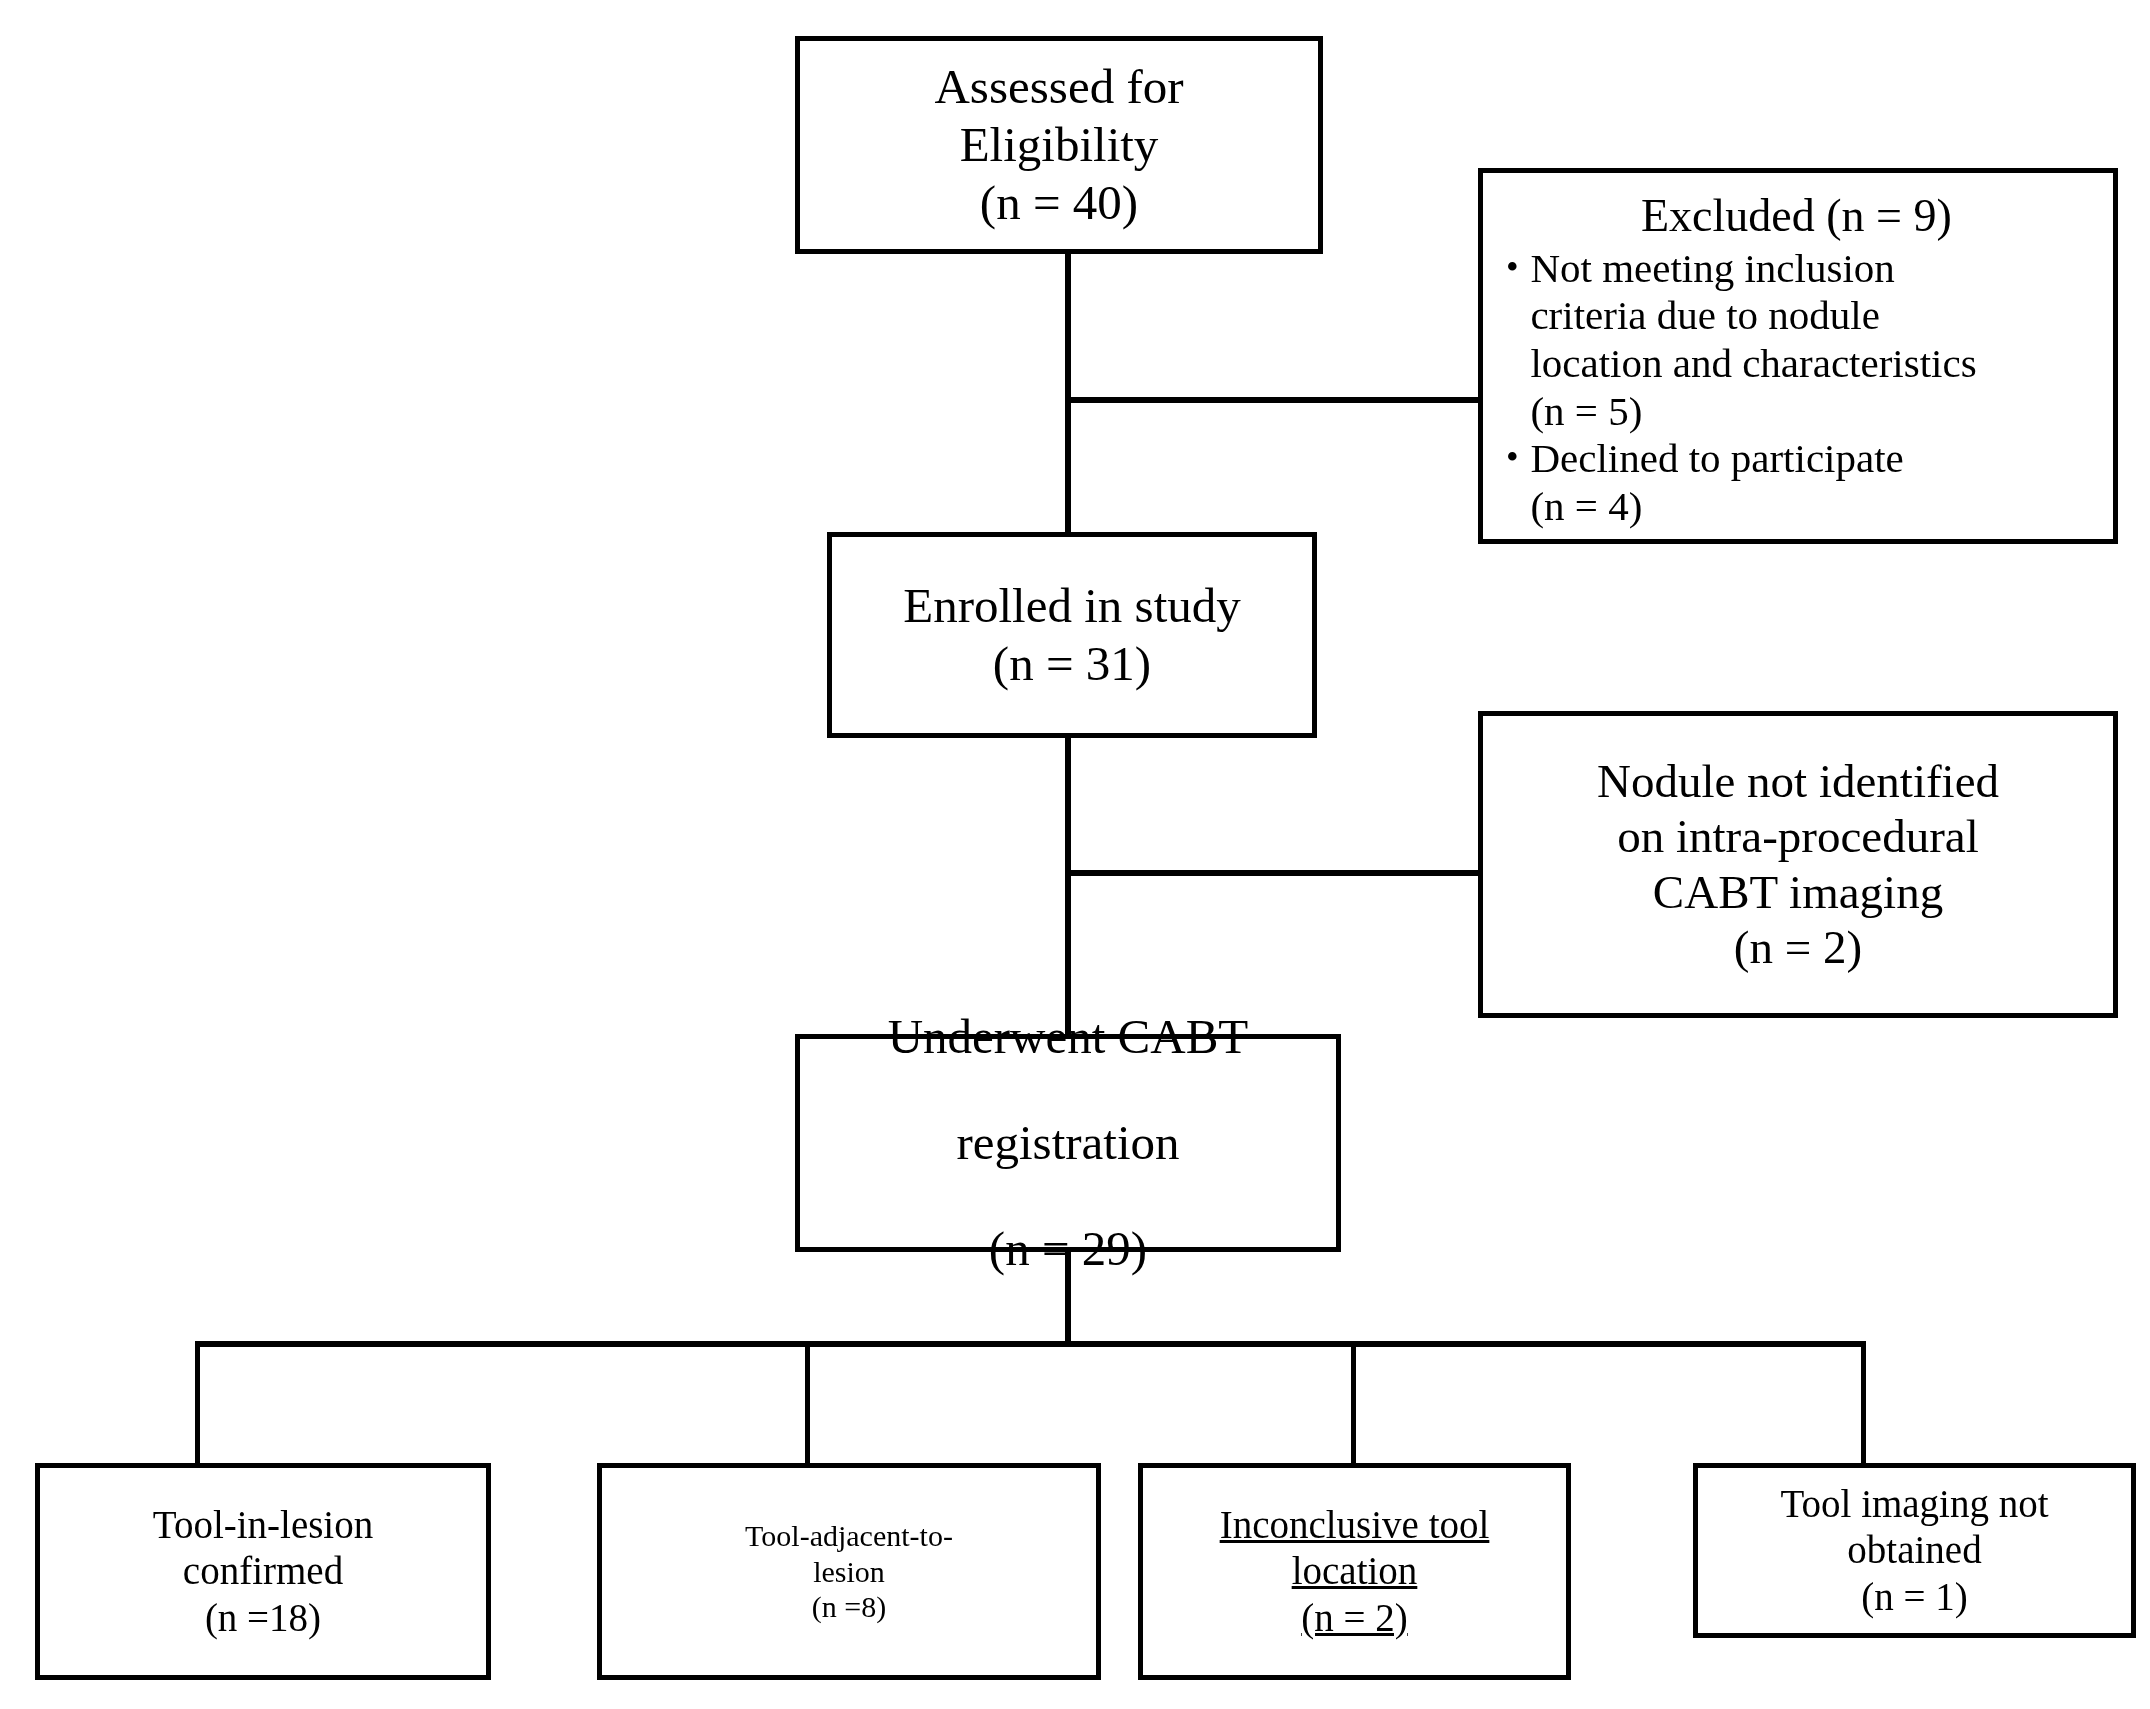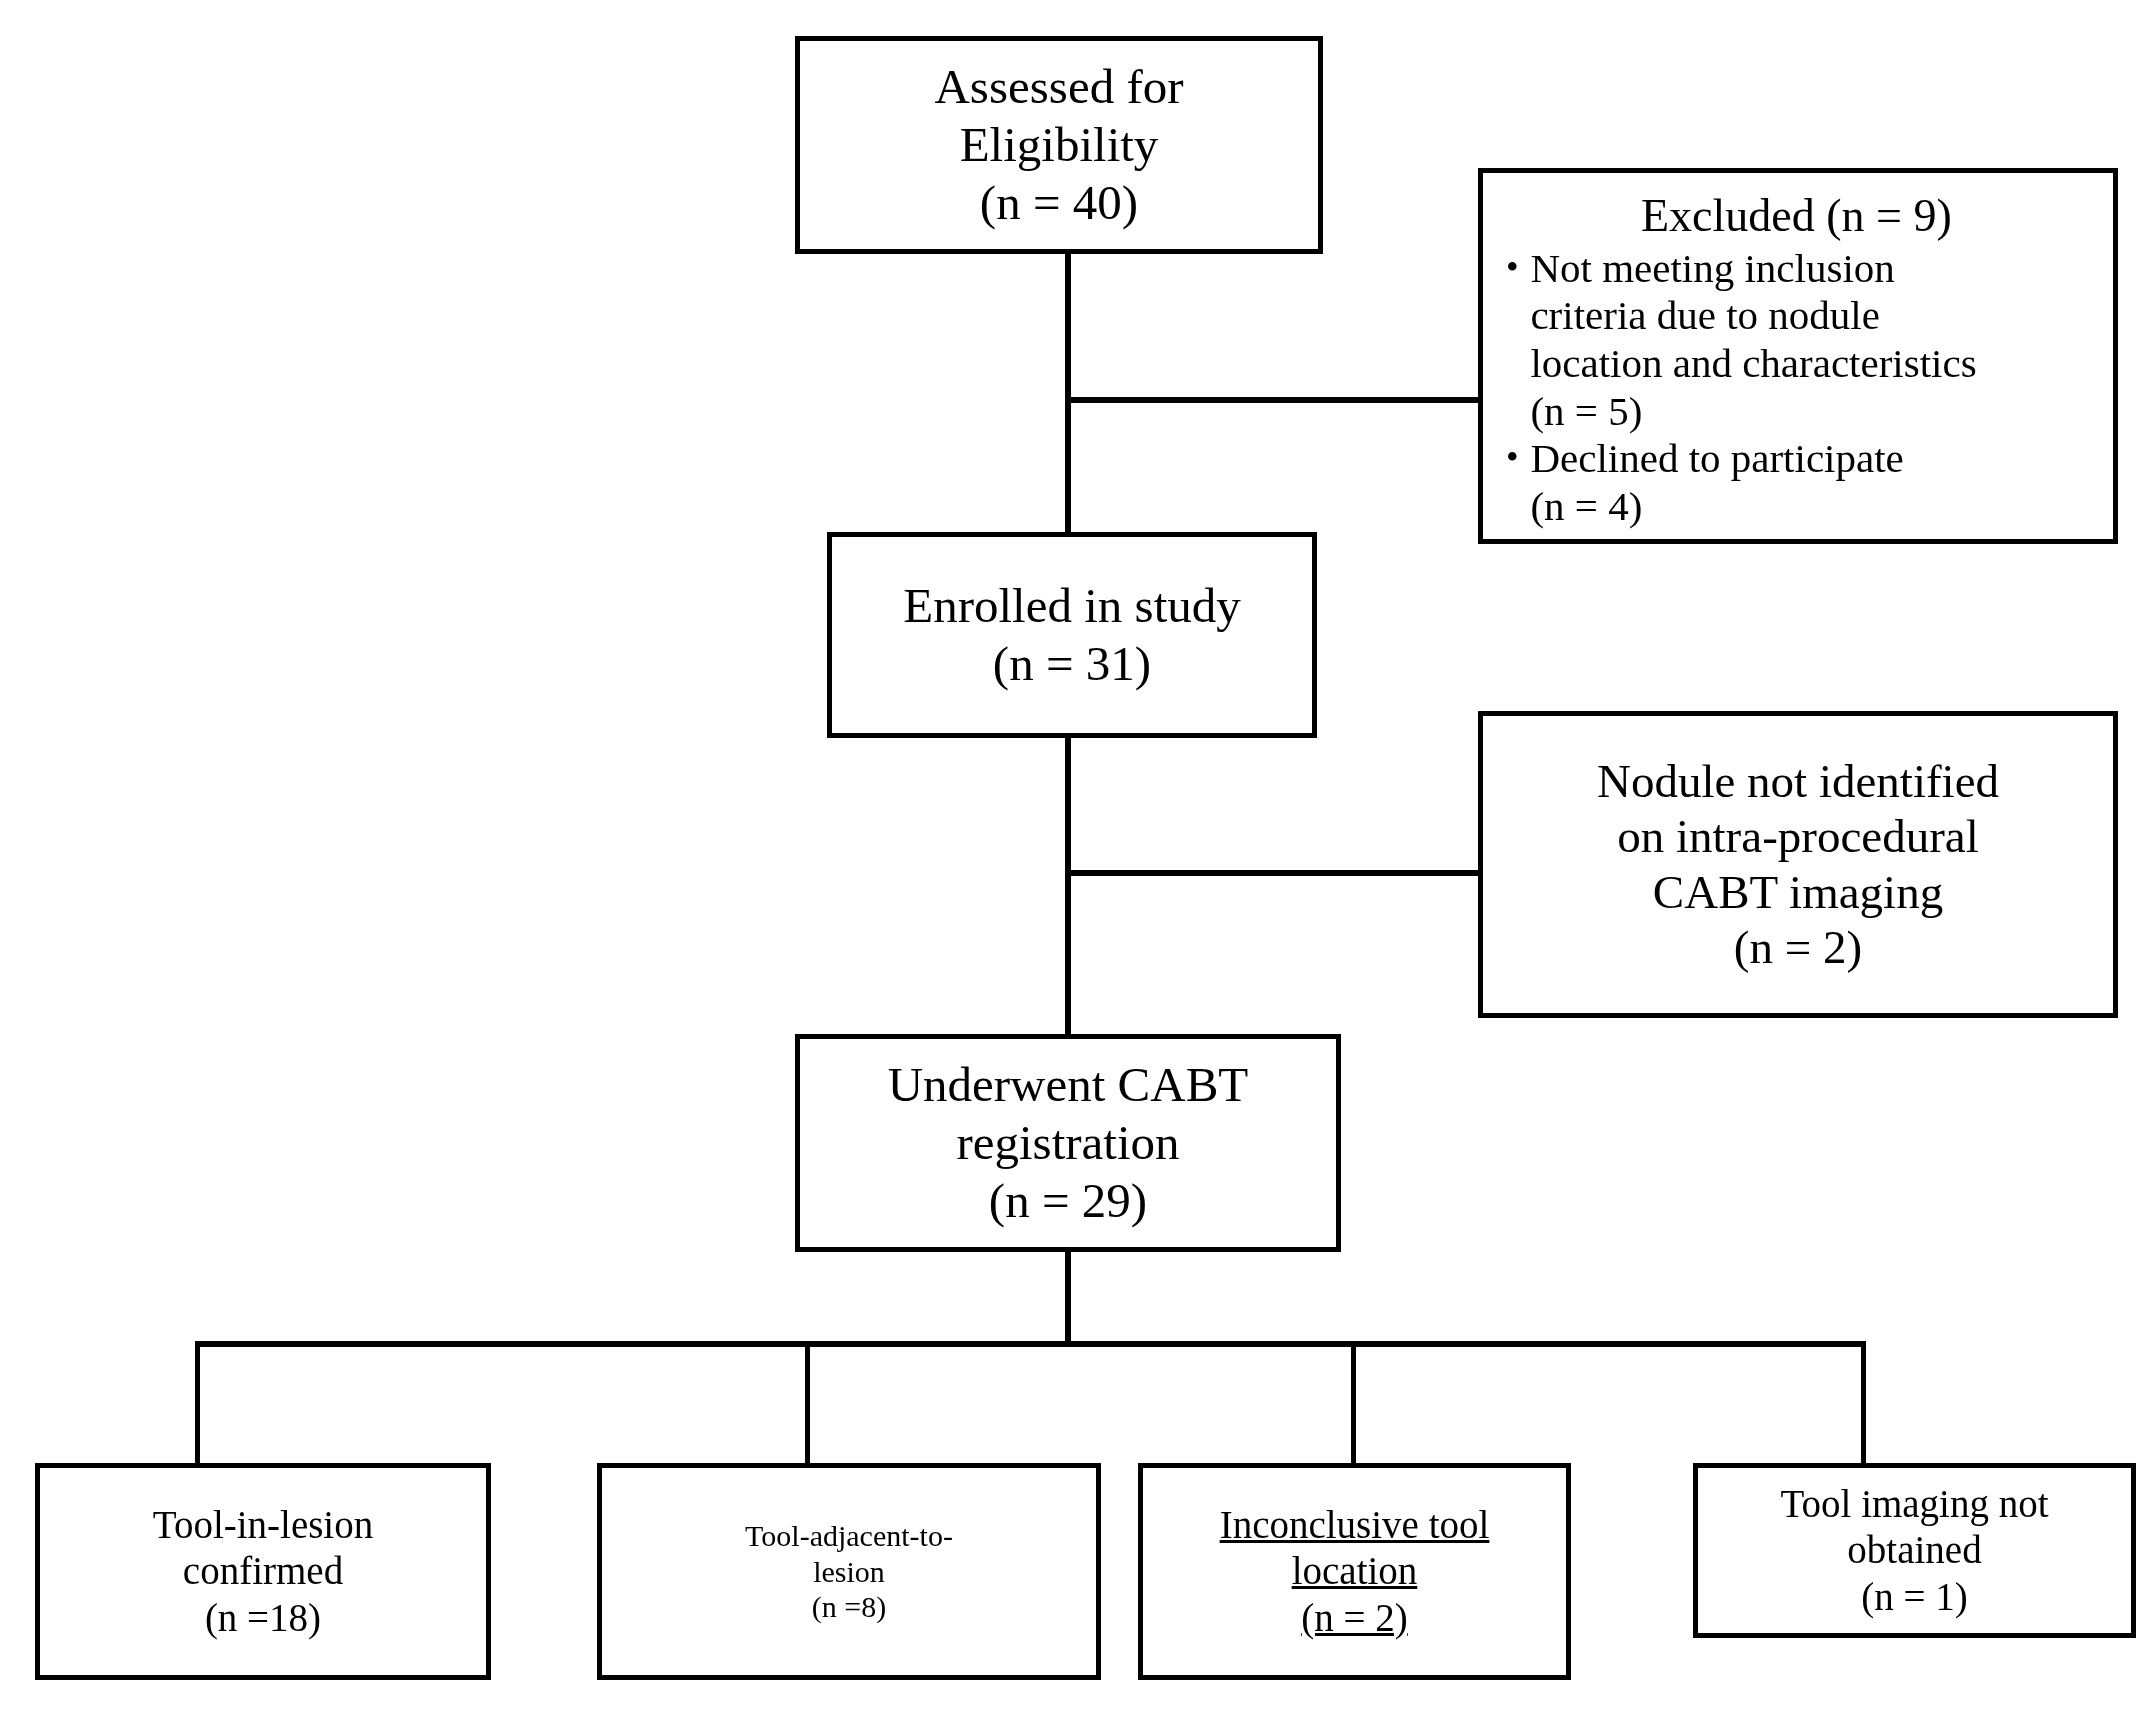--- a/index.html
+++ b/index.html
@@ -32,21 +32,21 @@
   .node .ln {
     display: block;
     white-space: pre;
   }
   
   #node-assessed   { left: 795px;  top: 36px;   width: 528px; height: 218px; font-size: 49px; }
   #node-excluded   { left: 1478px; top: 168px;  width: 640px; height: 376px; font-size: 41px;
                      align-items: stretch; justify-content: flex-start; padding: 18px 14.6px 0 11.4px; }
   #node-enrolled   { left: 795px;  top: 532px;  width: 490px; height: 206px; font-size: 49px; margin-left: 32px; }
   #node-nodule     { left: 1478px; top: 711px;  width: 640px; height: 307px; font-size: 47px; }
-  #node-underwent  { left: 795px;  top: 1034px; width: 546px; height: 218px; font-size: 49px; }
+  #node-underwent  { left: 795px;  top: 1034px; width: 546px; height: 218px; font-size: 49px; gap: 48px; }
 
   #node-til        { left: 35px;   top: 1463px; width: 456px; height: 217px; font-size: 39px; }
   #node-tatl       { left: 597px;  top: 1463px; width: 504px; height: 217px; font-size: 30px; }
   #node-incon      { left: 1138px; top: 1463px; width: 433px; height: 217px; font-size: 39px; text-decoration: underline; }
   #node-noimg      { left: 1693px; top: 1463px; width: 443px; height: 175px; font-size: 39px; }
 
   
   .excl-title {
     display: block;
     text-align: center;

